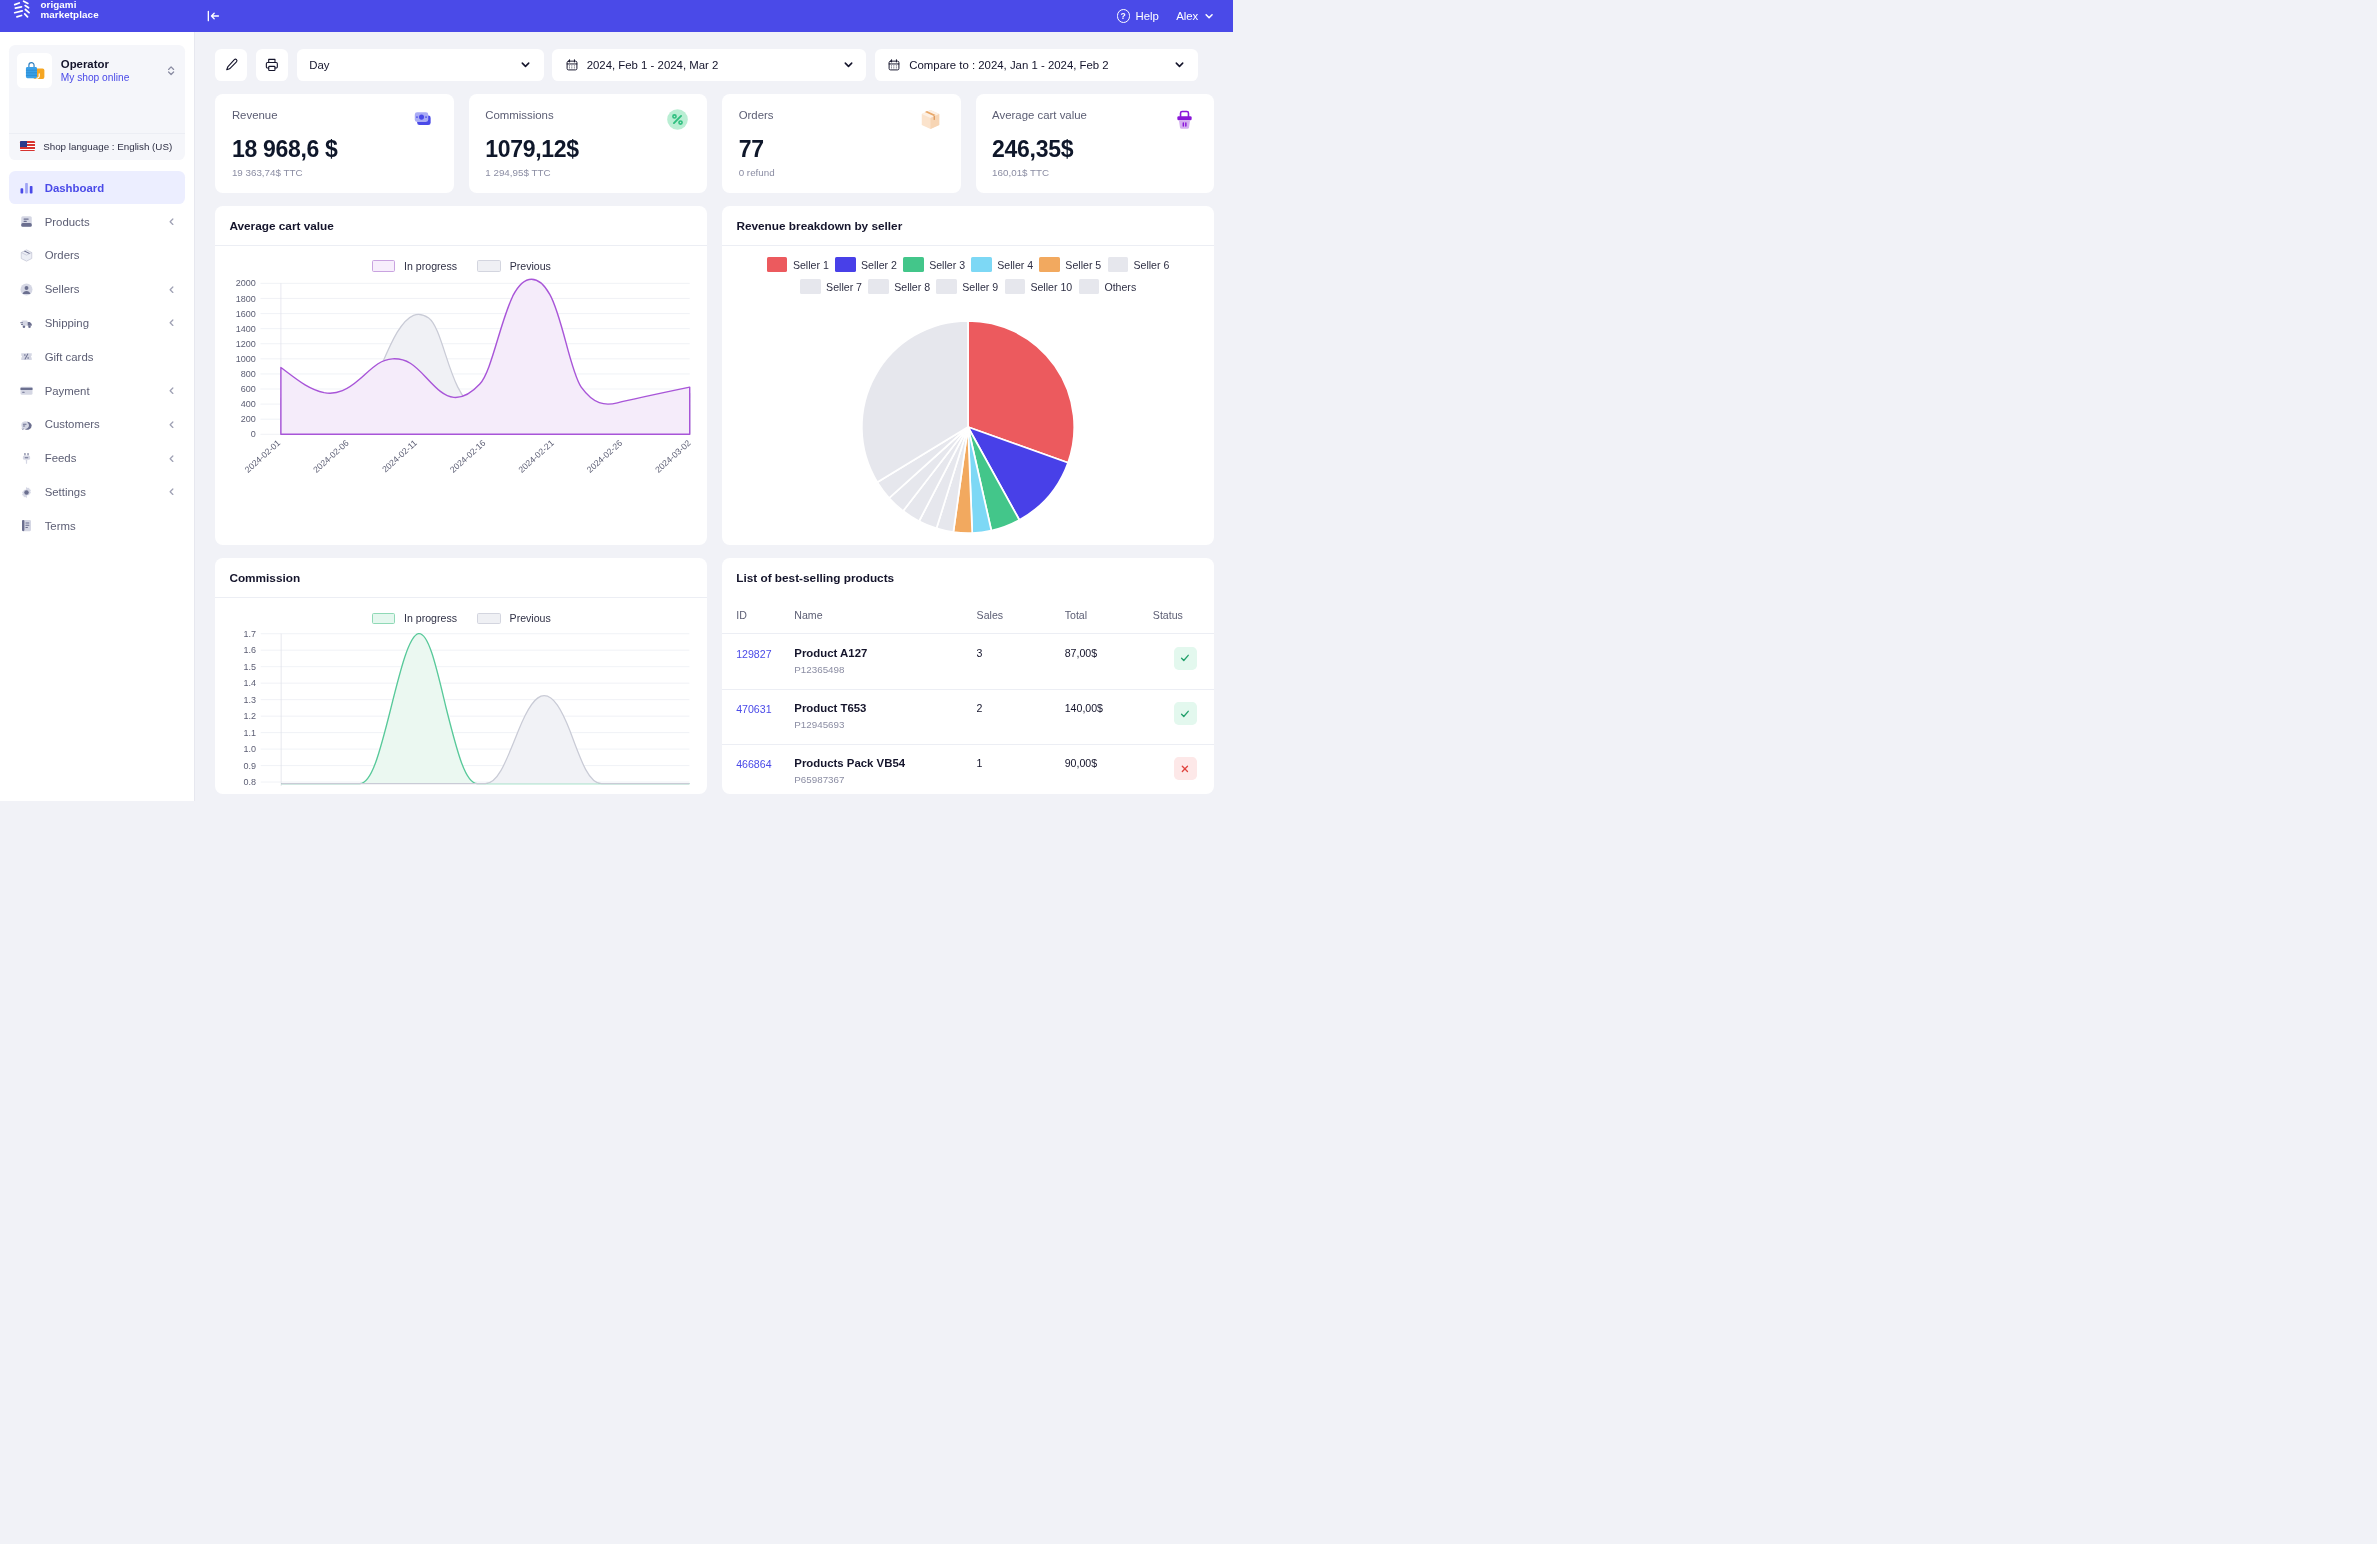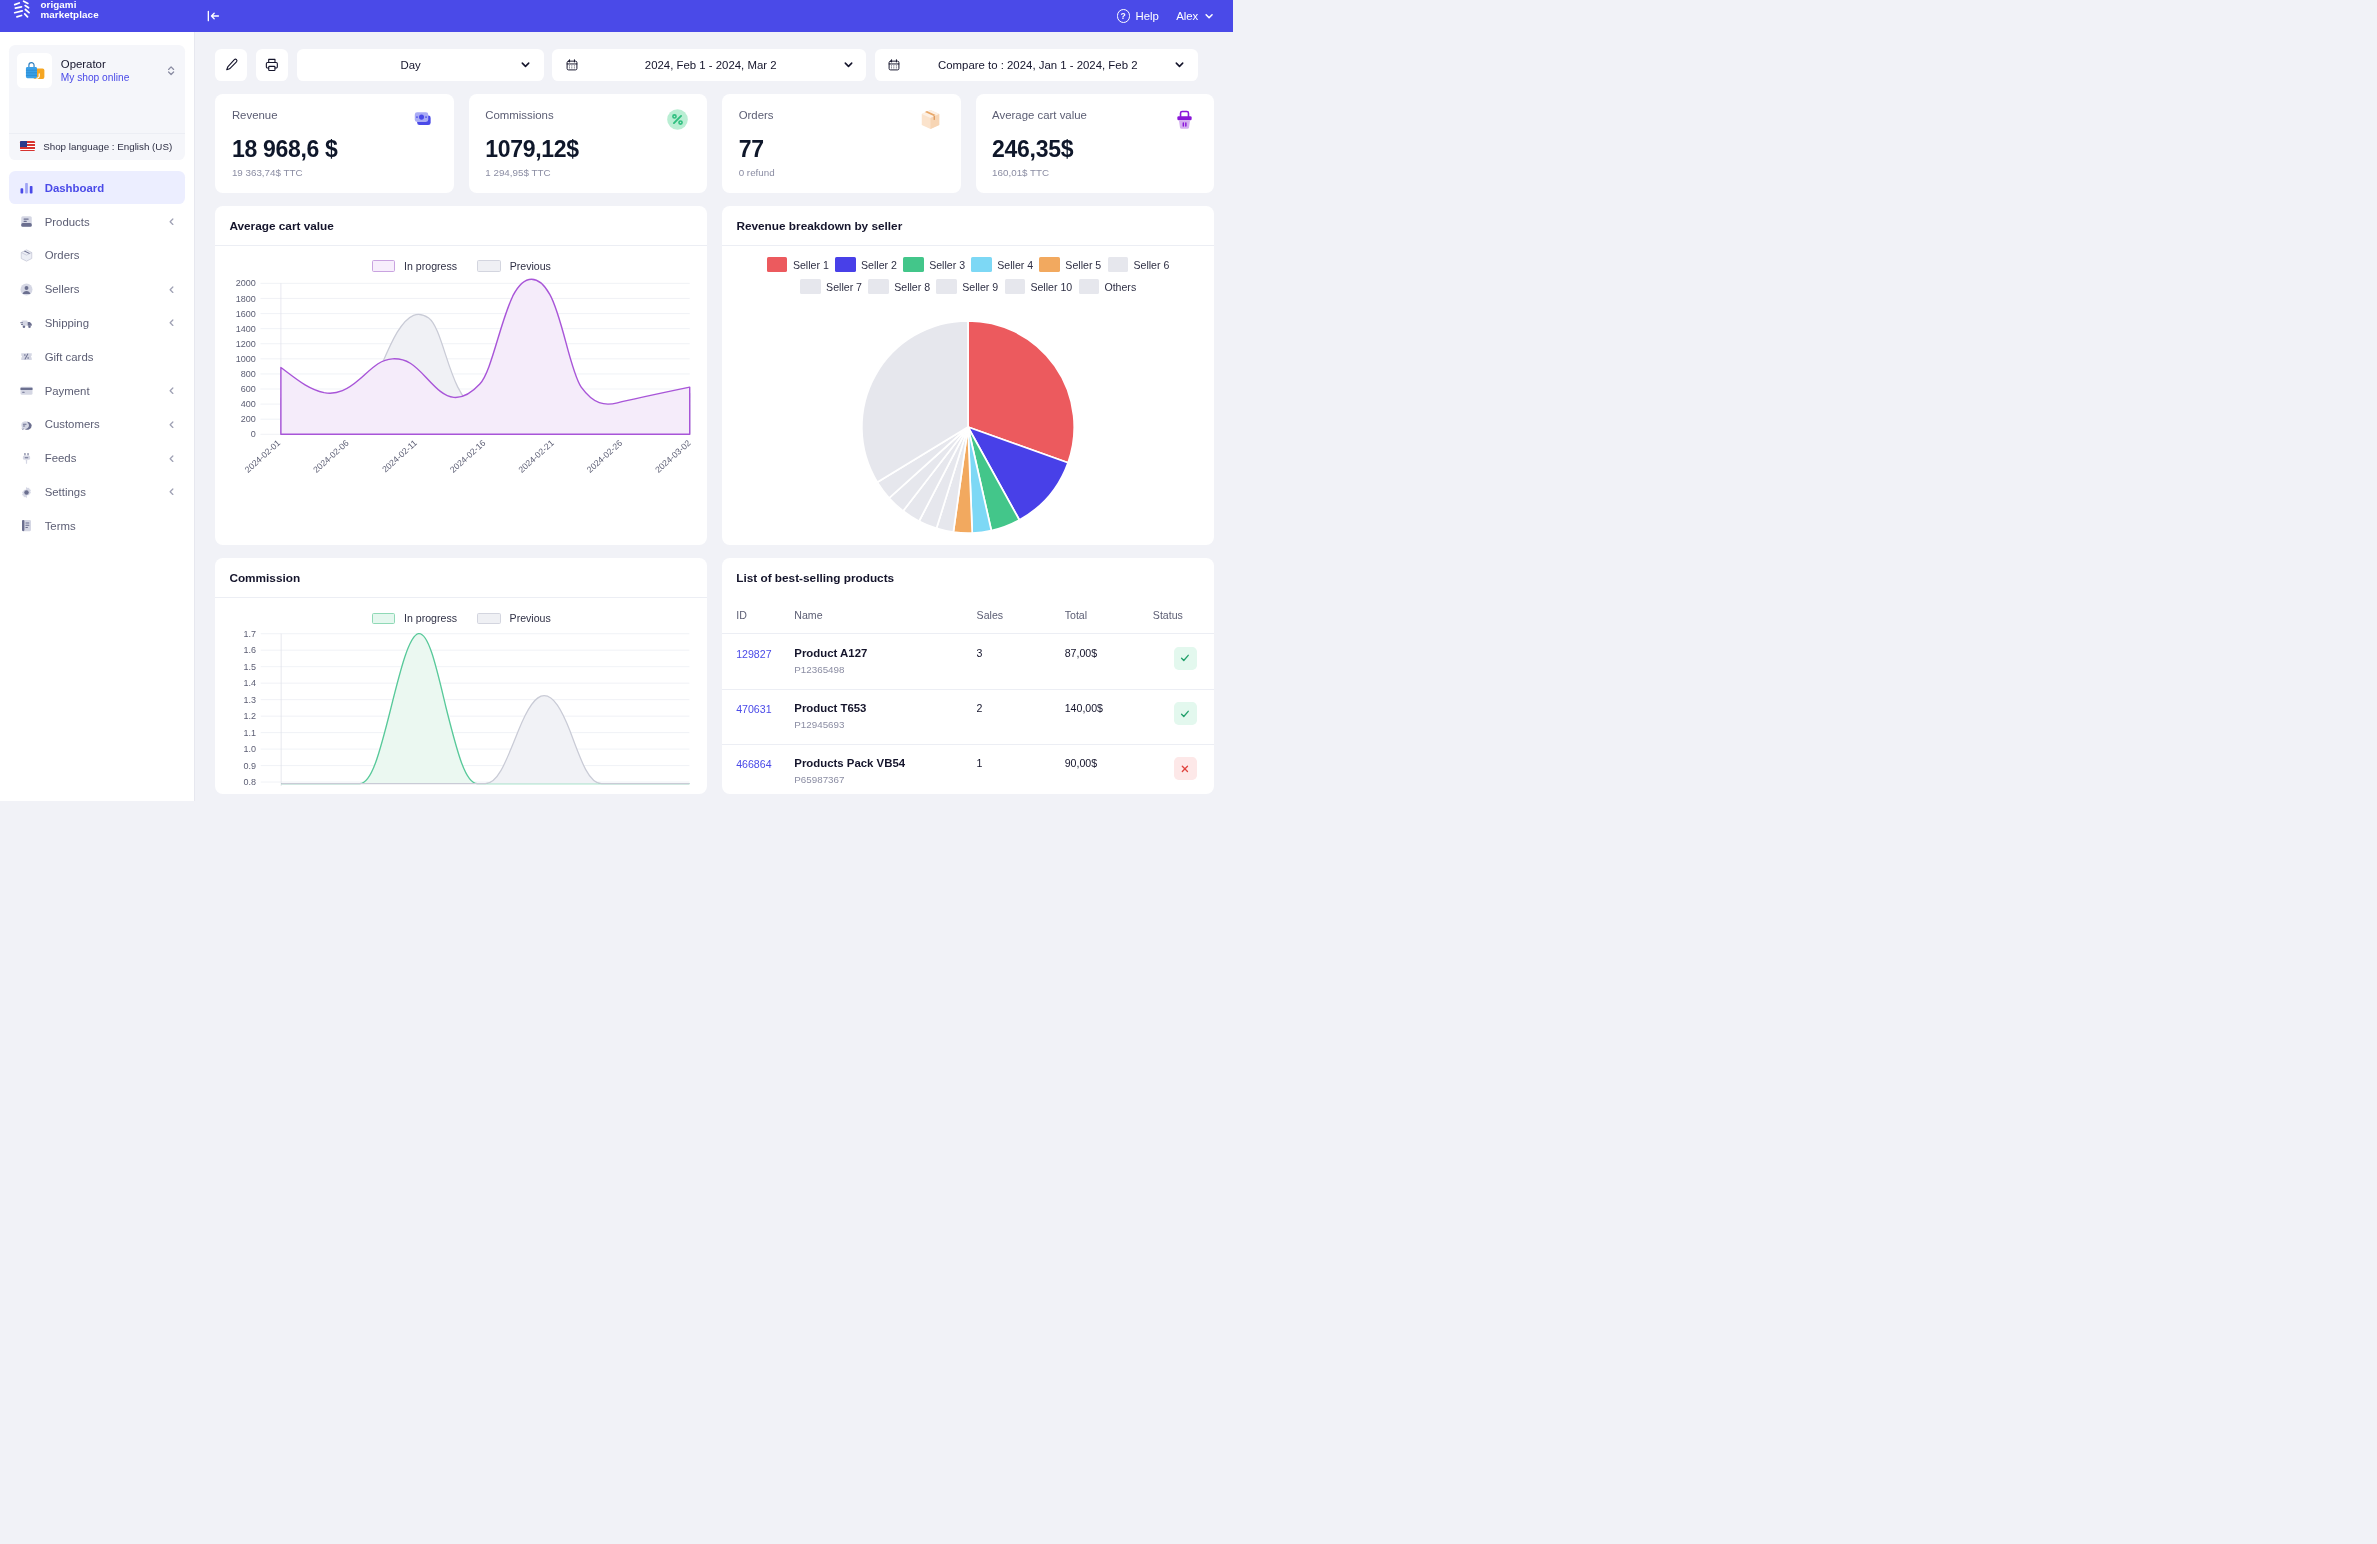--- a/index.html
+++ b/index.html
@@ -51,21 +51,21 @@
   }
   .shop-card-top {
     display: flex; align-items: center; gap: 8.6px; padding: 8.6px 9.4px 8.6px 8.6px;
     cursor: pointer;
   }
   .shop-avatar {
     width: 35px; height: 35px; border-radius: 5.5px; background: #fff;
     display: flex; align-items: center; justify-content: center; flex: none;
   }
   .shop-names { flex: 1; min-width: 0; }
-  .shop-title { font-size: 11.4px; font-weight: 400; color: #14142b; line-height: 14px; }
+  .shop-title { font-size: 11.4px; font-weight: 700; color: #14142b; line-height: 14px; }
   .shop-sub { font-size: 10.2px; color: #4a4ae8; line-height: 14px; }
   .shop-chevrons { color: #8b8da3; flex: none; }
   .shop-lang {
     display: flex; align-items: center; gap: 7.9px; padding: 7px 9.4px 8.6px 11px;
     font-size: 9.8px; color: #2f3045; border-top: 0.8px solid #eceef4; cursor: pointer; margin-top: 36px;
   }
   .flag {
     width: 15.7px; height: 10.2px; flex: none; border-radius: 1.2px; overflow: hidden;
     background: linear-gradient(#d7332f 0 18%, #fff 18% 33%, #d7332f 33% 48%,
       #fff 48% 63%, #d7332f 63% 78%, #fff 78% 92%, #d7332f 92% 100%);
@@ -95,21 +95,21 @@
   .icon-btn {
     width: 32px; height: 32px; background: #fff; border-radius: 6.3px;
     display: flex; align-items: center; justify-content: center; cursor: pointer;
     border: none;
   }
   .select-ctl {
     height: 32px; background: #fff; border-radius: 6.3px; display: flex;
     align-items: center; padding: 0 12.6px; gap: 7.9px; cursor: pointer;
     font-size: 11.4px; color: #14142b;
   }
-  .select-ctl .lbl { flex: 1; white-space: nowrap; text-align: center; }
+  .select-ctl .lbl { flex: 1; white-space: nowrap; }
   .sel-day { width: 247px; }
   .sel-range { width: 314px; }
   .sel-compare { width: 323px; }
 
   
   .stats { display: flex; gap: 15px; margin-top: 13.4px; }
   .stat-card {
     flex: 1; background: #fff; border-radius: 7.9px; padding: 15px 16.5px 16.5px 16.5px;
     height: 99px; position: relative;
   }

